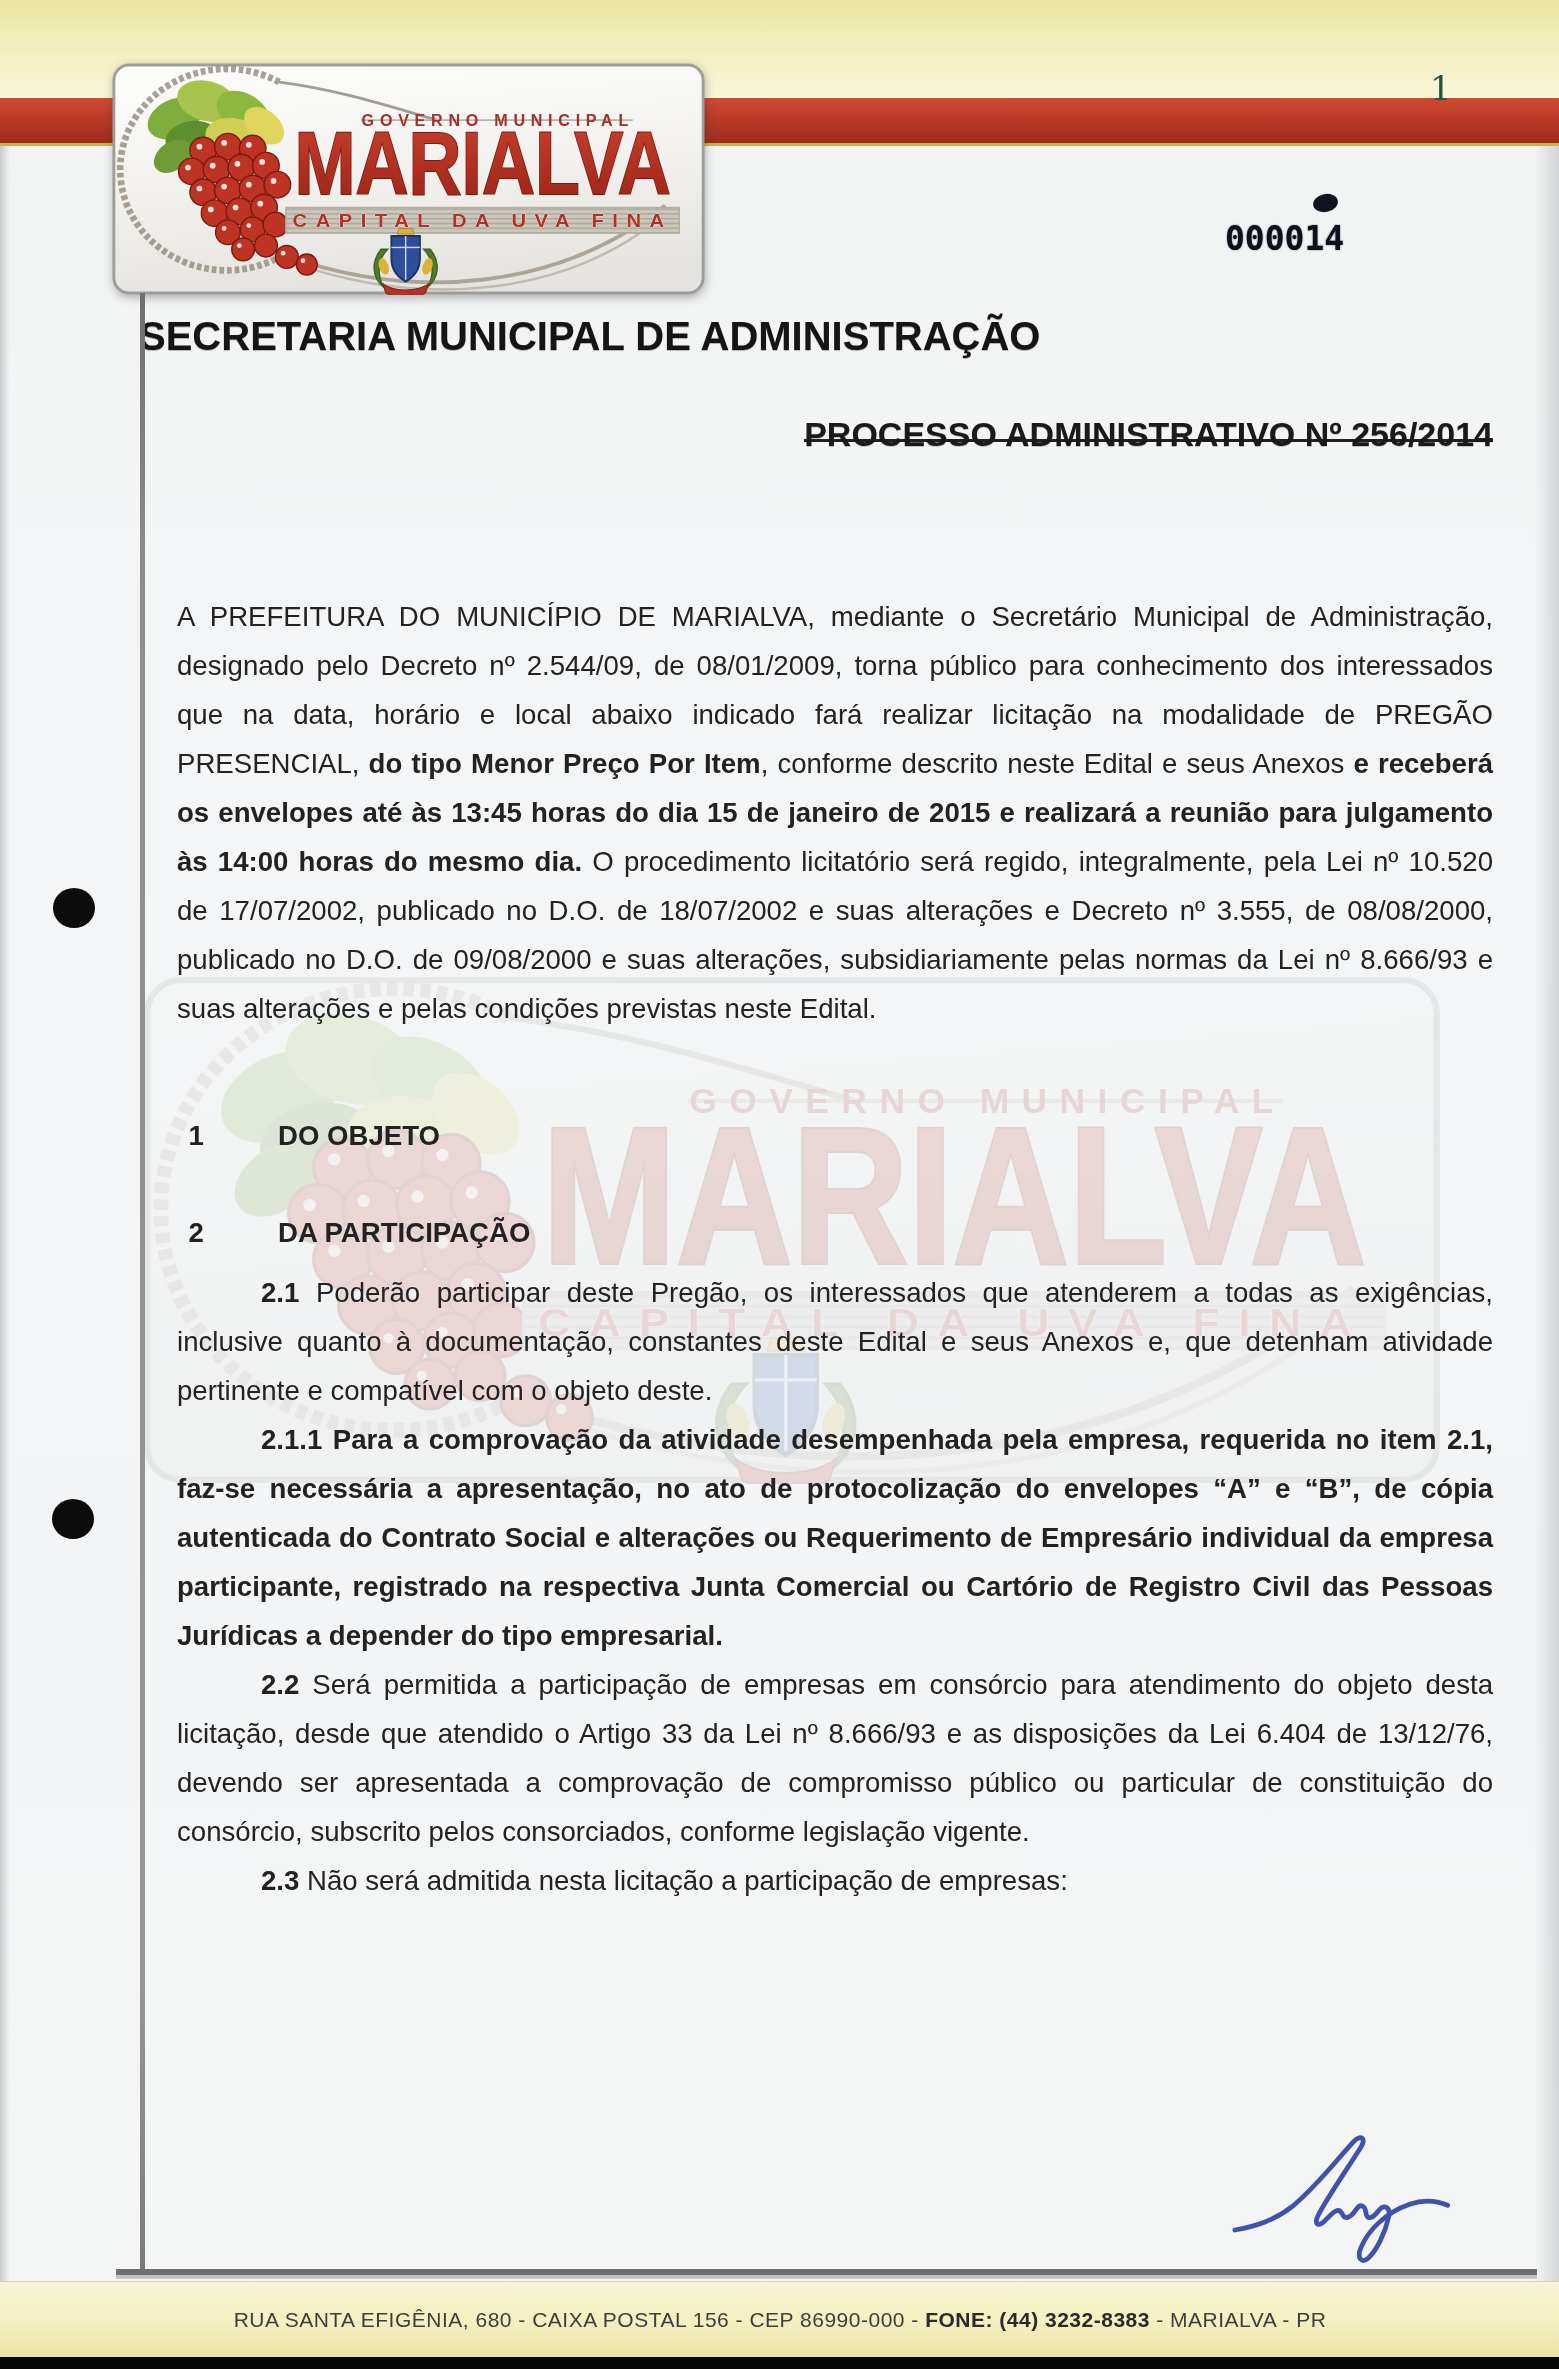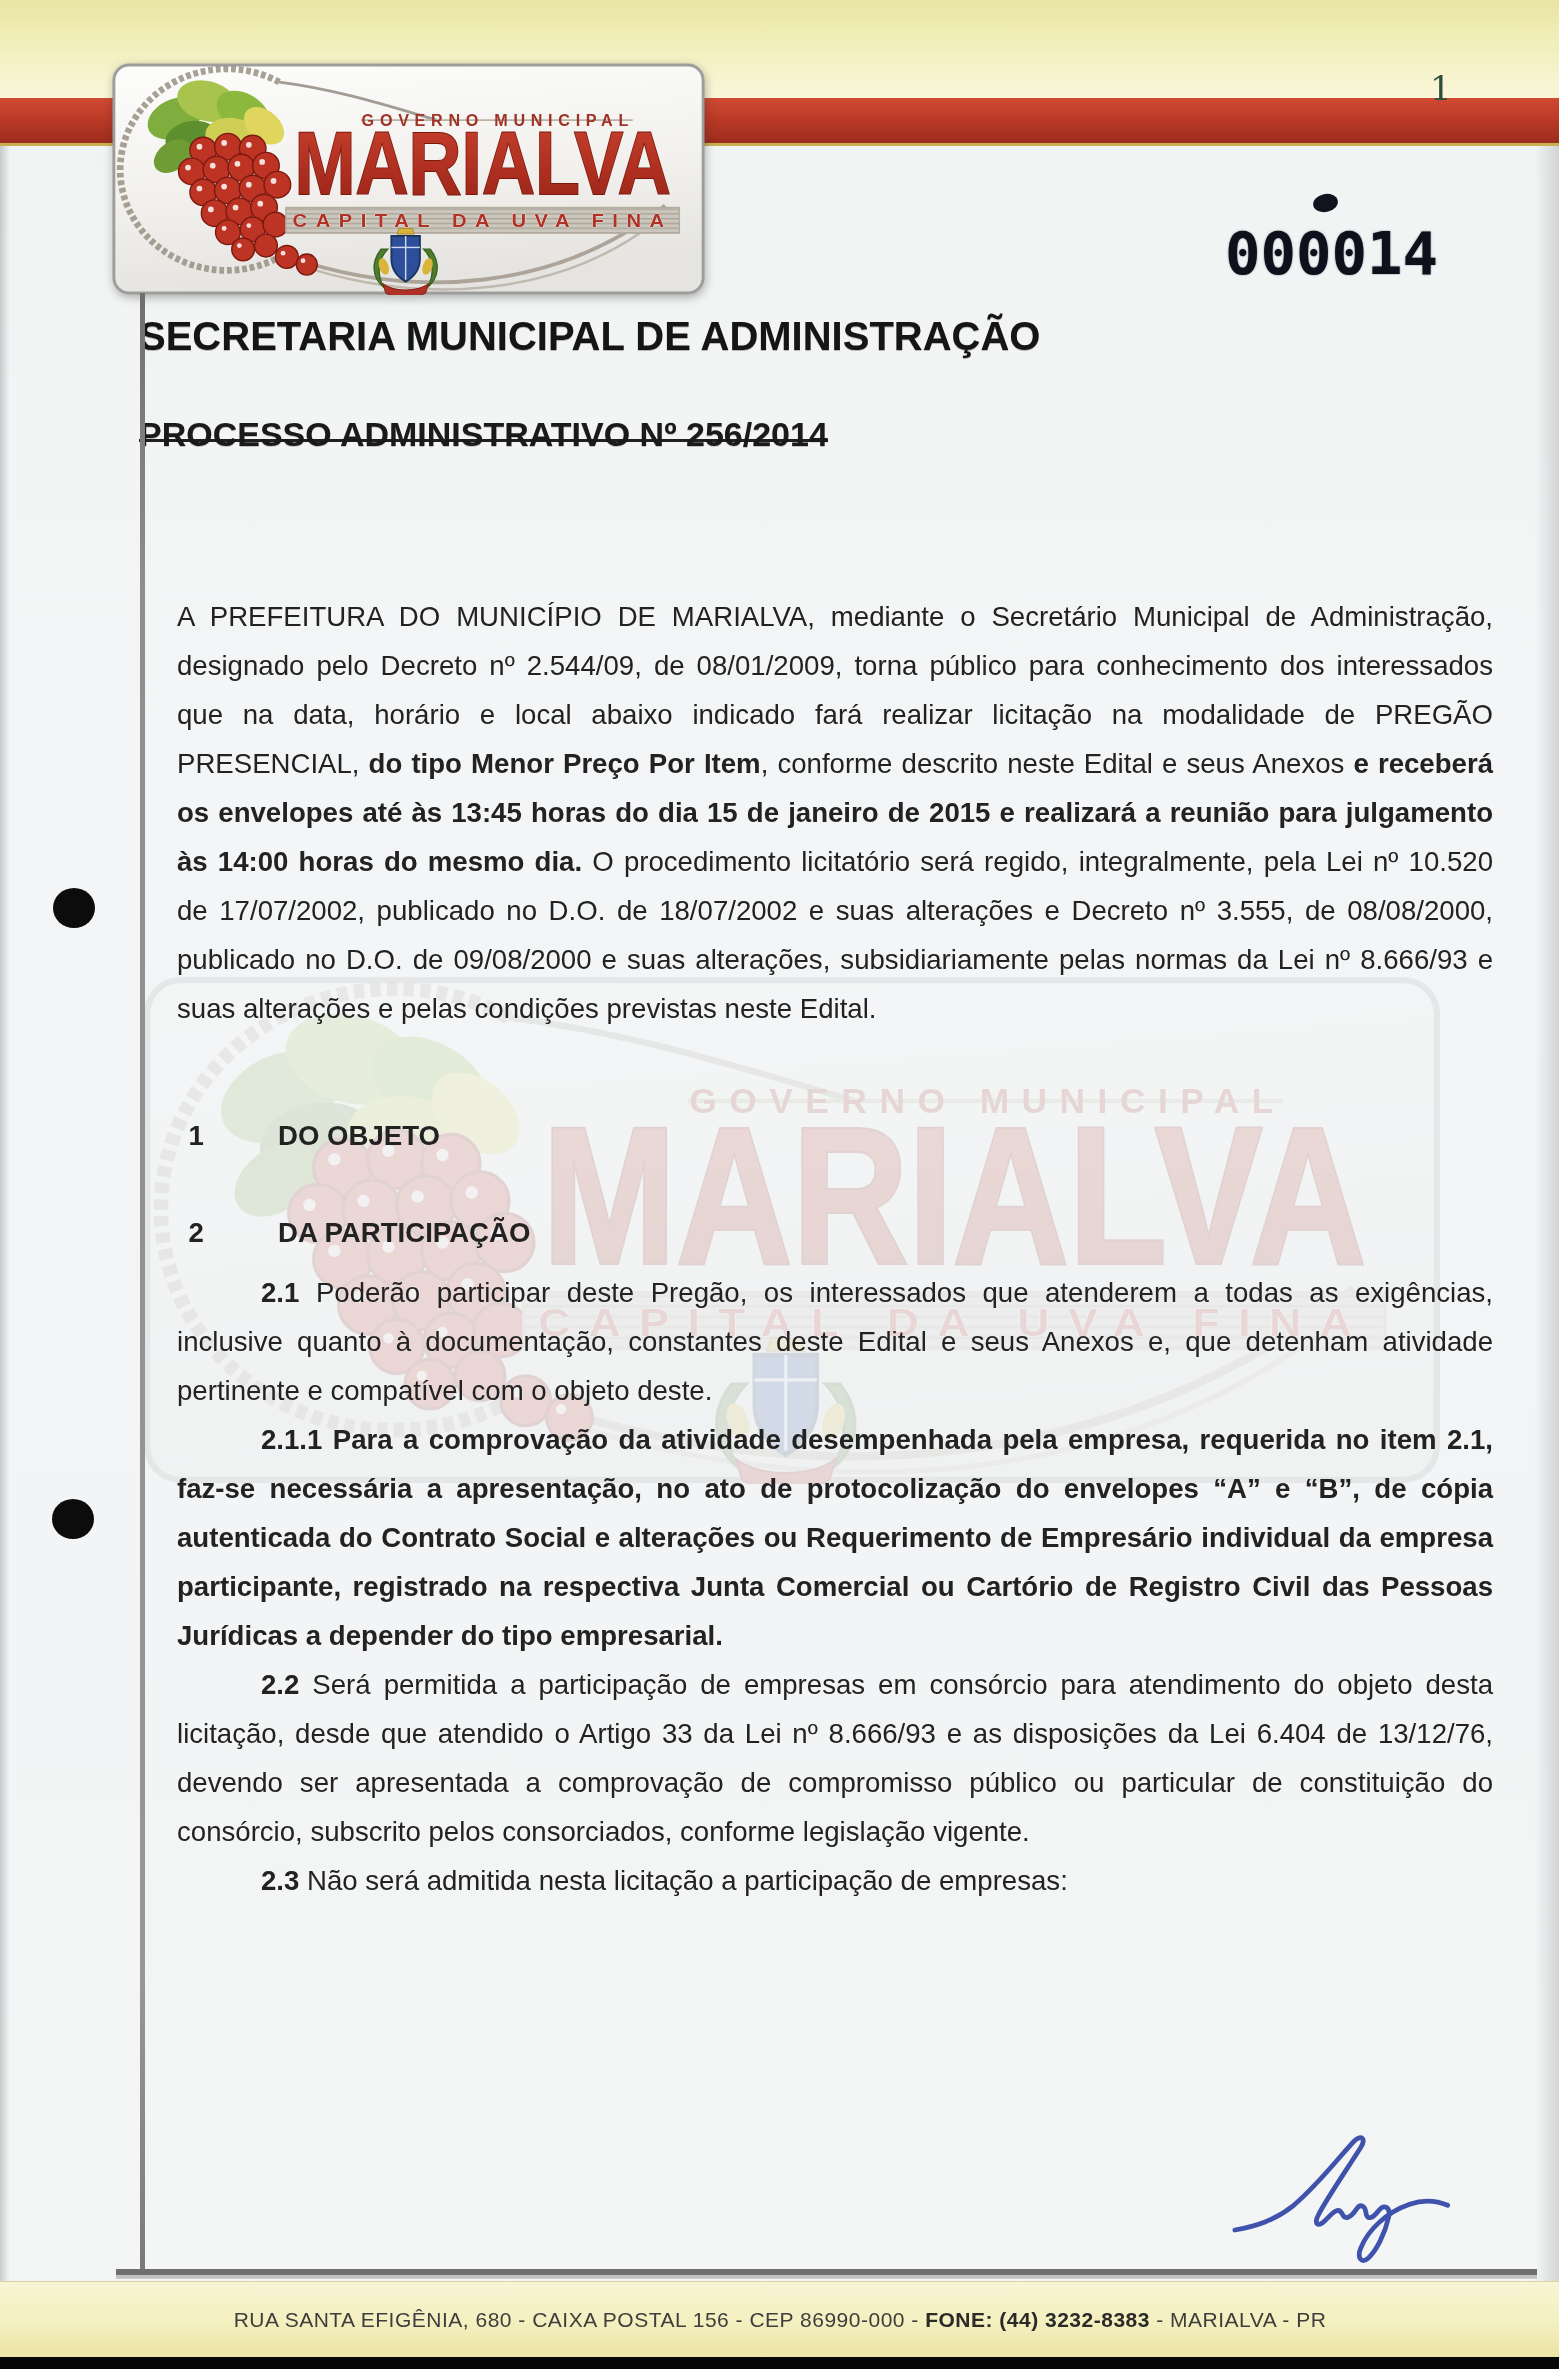--- a/index.html
+++ b/index.html
@@ -20,27 +20,27 @@
     border-bottom:3.8px solid #c9b050;}
   .corner-num{position:absolute;left:1430px;top:68px;font-family:"DejaVu Serif",serif;
     font-size:34px;color:#2c4f3c;}
   
   .logo-card{position:absolute;left:112px;top:63px;width:593px;height:232px;
     filter:drop-shadow(1.9px 3.8px 4.8px rgba(40,40,40,.35));}
   
   .stamp-dot{position:absolute;left:1313px;top:194px;width:25px;height:18px;border-radius:50%;
     background:#13131f;transform:rotate(-12deg);}
   .stamp{position:absolute;left:1225px;top:219px;width:190px;
-    font-family:"DejaVu Sans Mono",monospace;font-weight:bold;font-size:59px;
+    font-family:"DejaVu Sans Mono",monospace;font-weight:bold;font-size:33px;
     letter-spacing:0px;color:#10101c;text-shadow:0 0 1.9px rgba(16,16,40,.55);}
   
   .dept-heading{position:absolute;left:139px;top:314px;width:1354px;text-align:left;
     font-size:40px;font-weight:bold;color:#151515;letter-spacing:0px;
     text-shadow:0 1px 0 rgba(0,0,0,.25);}
-  .doc-titles{position:absolute;left:139px;top:434px;width:1354px;text-align:left;}
+  .doc-titles{position:absolute;left:139px;top:434px;width:1354px;text-align:right;}
   .doc-title{display:inline-block;font-size:34px;font-weight:bold;color:#1a1a1a;
     border-bottom:3.8px solid #202020;padding-bottom:4.8px;margin-bottom:20px;
     text-shadow:0 1px 0 rgba(0,0,0,.2);}
   .doc-title-row{line-height:0;}
   
   .vline{position:absolute;left:140px;top:293px;width:4.8px;height:1980px;
     background:linear-gradient(180deg,#6f6f6f,#8e8e8e 15%,#979797 85%,#7a7a7a);}
   .hline{position:absolute;left:116px;top:2269px;width:1421px;height:5.7px;background:#6f6f6f;
     box-shadow:0 3.8px 0 #c2c2c2;}
   

